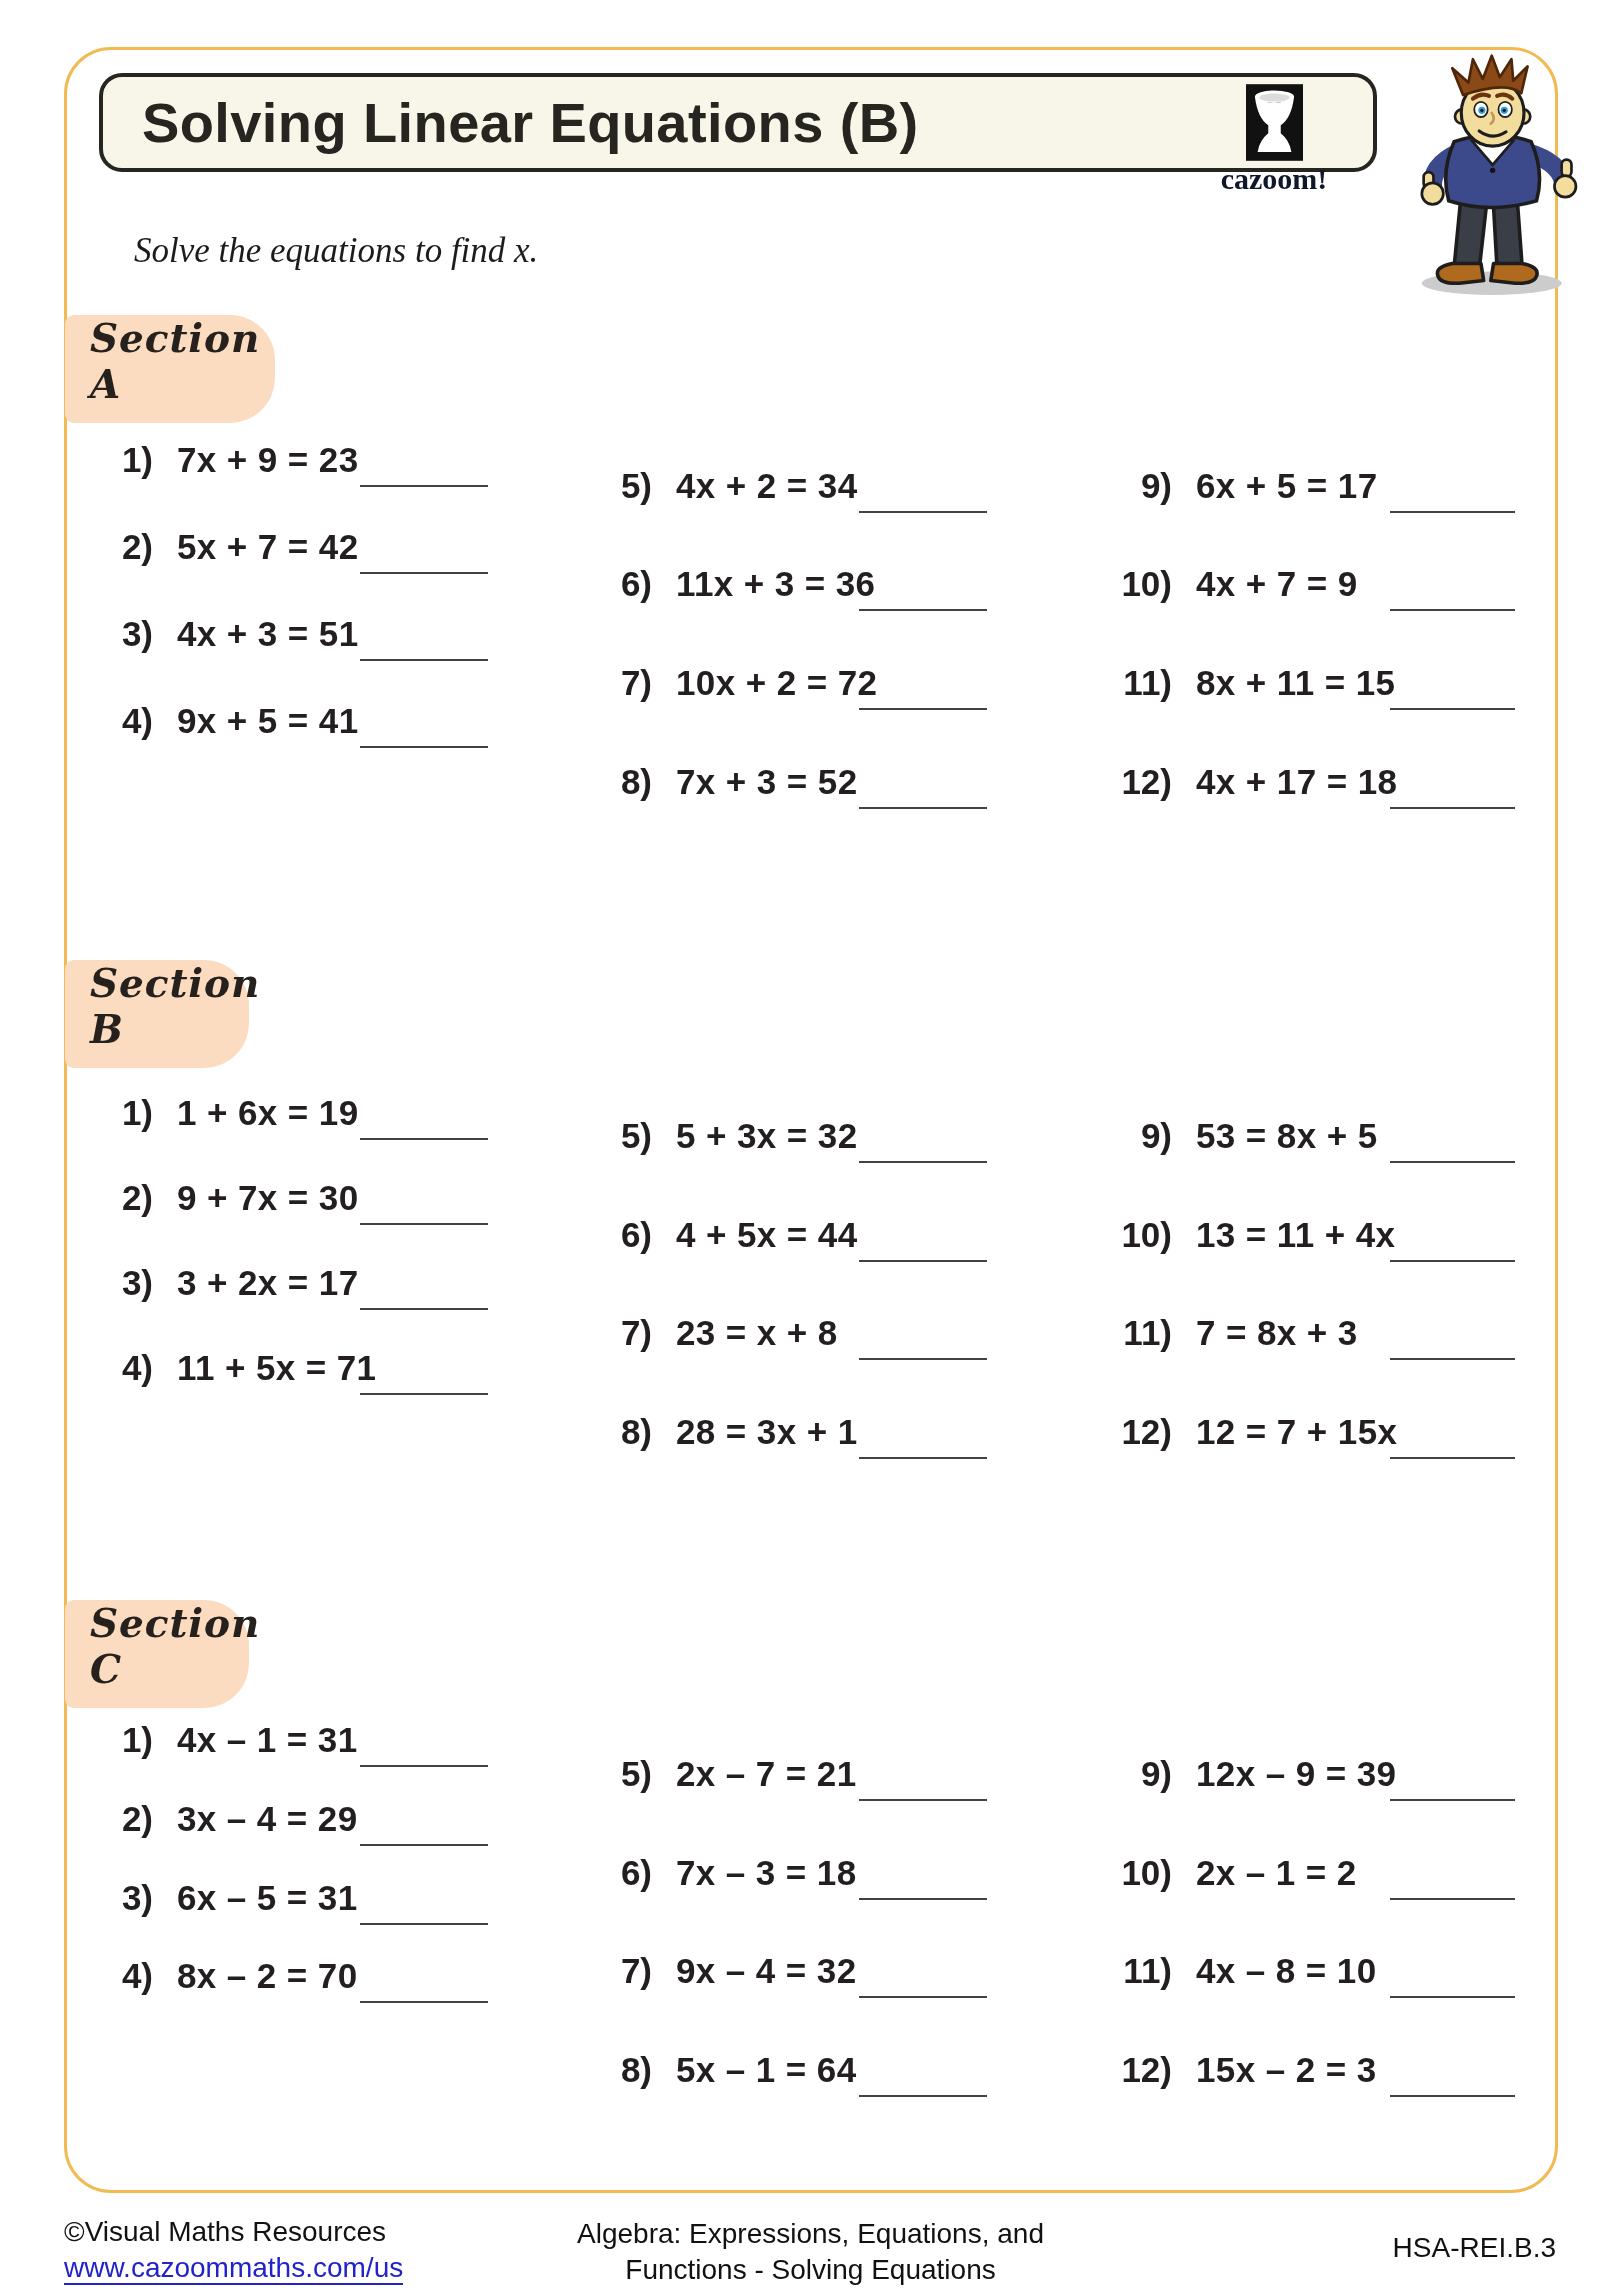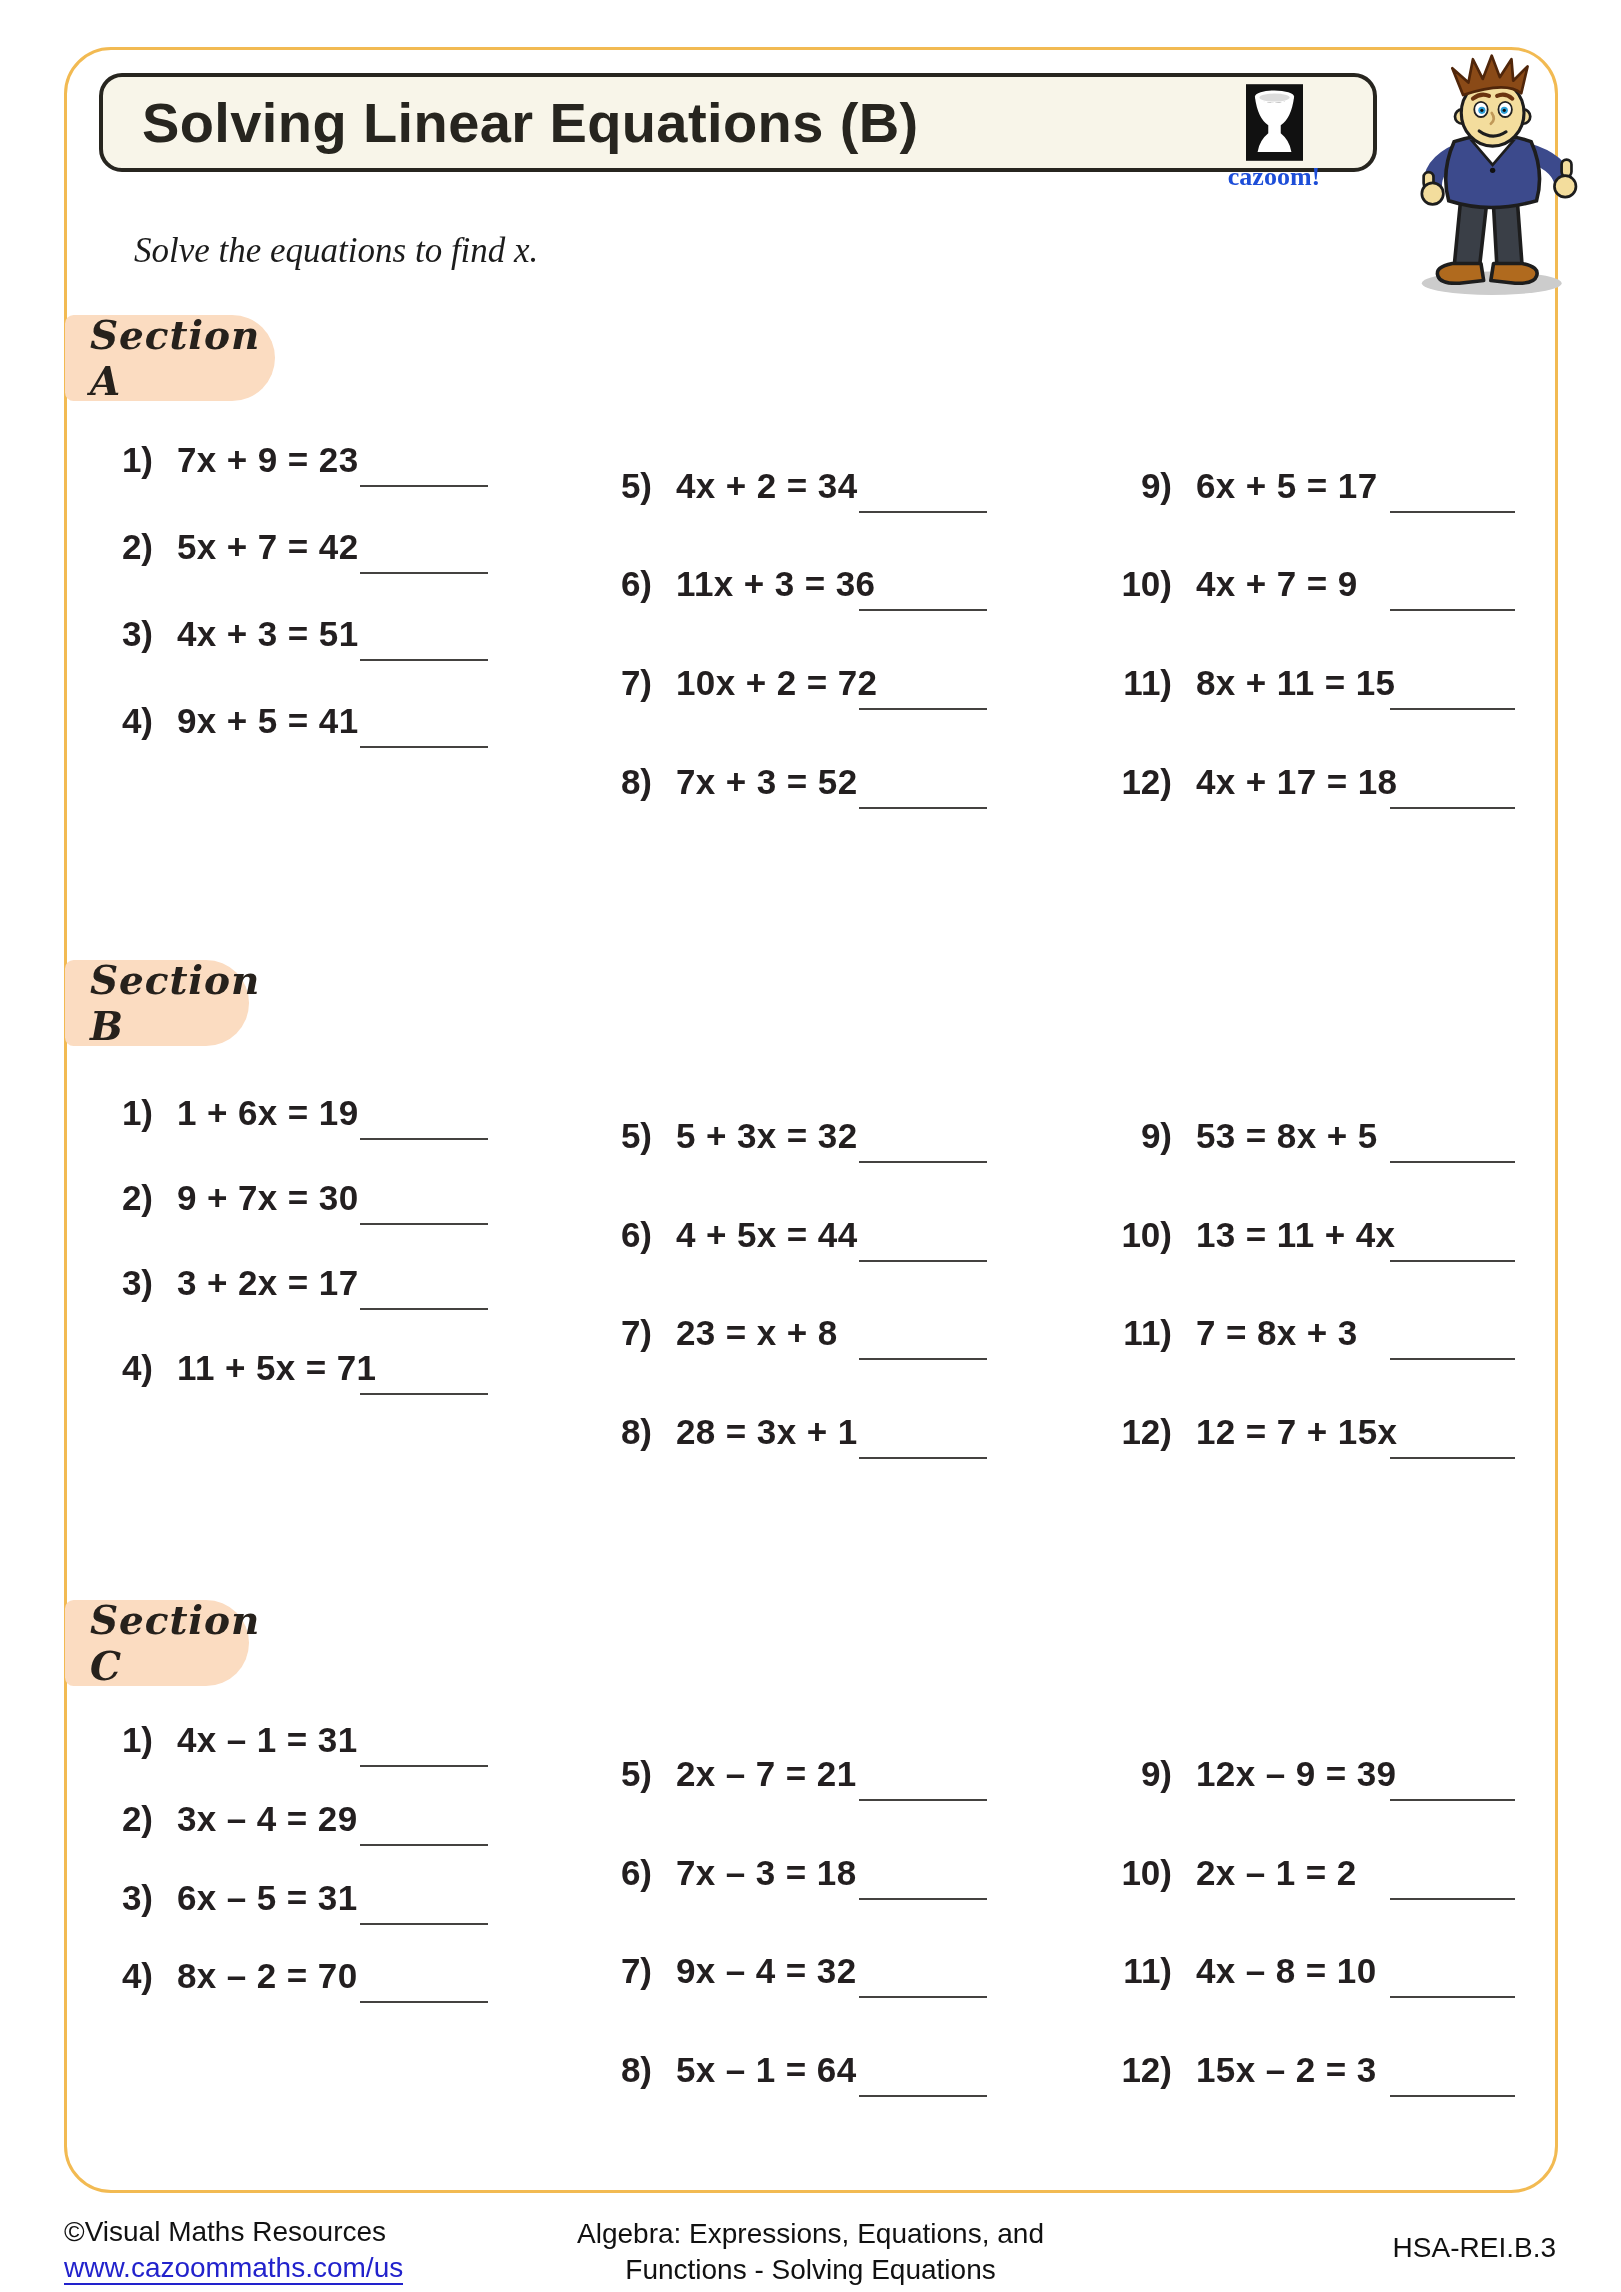--- a/index.html
+++ b/index.html
@@ -17,29 +17,29 @@
     display:flex;align-items:center;
   }
   .title-text{
     margin-left:39px;font-size:56px;font-weight:700;color:#27251f;letter-spacing:0.4px;
   }
   .logo{
     position:absolute;right:23px;top:7.2px;width:152px;height:111px;text-align:center;
   }
   .logo-text{
     display:block;margin-top:-1.8px;
-    font-family:"Liberation Serif",serif;font-weight:700;font-size:26px;color:#1d4ed8;letter-spacing:0px;
+    font-family:"Liberation Serif",serif;font-weight:700;font-size:30px;color:#0f172a;letter-spacing:0px;
   }
   .instruction{
     position:absolute;left:134px;top:231px;
     font-family:"Liberation Serif",serif;font-style:italic;font-size:35px;color:#1c1c1c;
   }
   .pill{
-    position:absolute;left:65px;height:86px;background:#fbdcc1;
-    border-radius:9px 45px 45px 9px;display:flex;align-items:center;
+    position:absolute;left:65px;height:108px;background:#fbdcc1;
+    border-radius:9px 45px 45px 9px;display:flex;
   }
   .pill-label{
     margin-left:25px;font-family:"DejaVu Serif","Liberation Serif",serif;
     font-style:italic;font-weight:700;font-size:39px;color:#26211c;letter-spacing:0.9px;
   }
   .problems{position:absolute;left:0;width:1622px;}
   .pcell{
     position:absolute;width:430px;height:81px;
     font-size:35px;font-weight:700;line-height:43px;color:#231f20;white-space:nowrap;
   }

